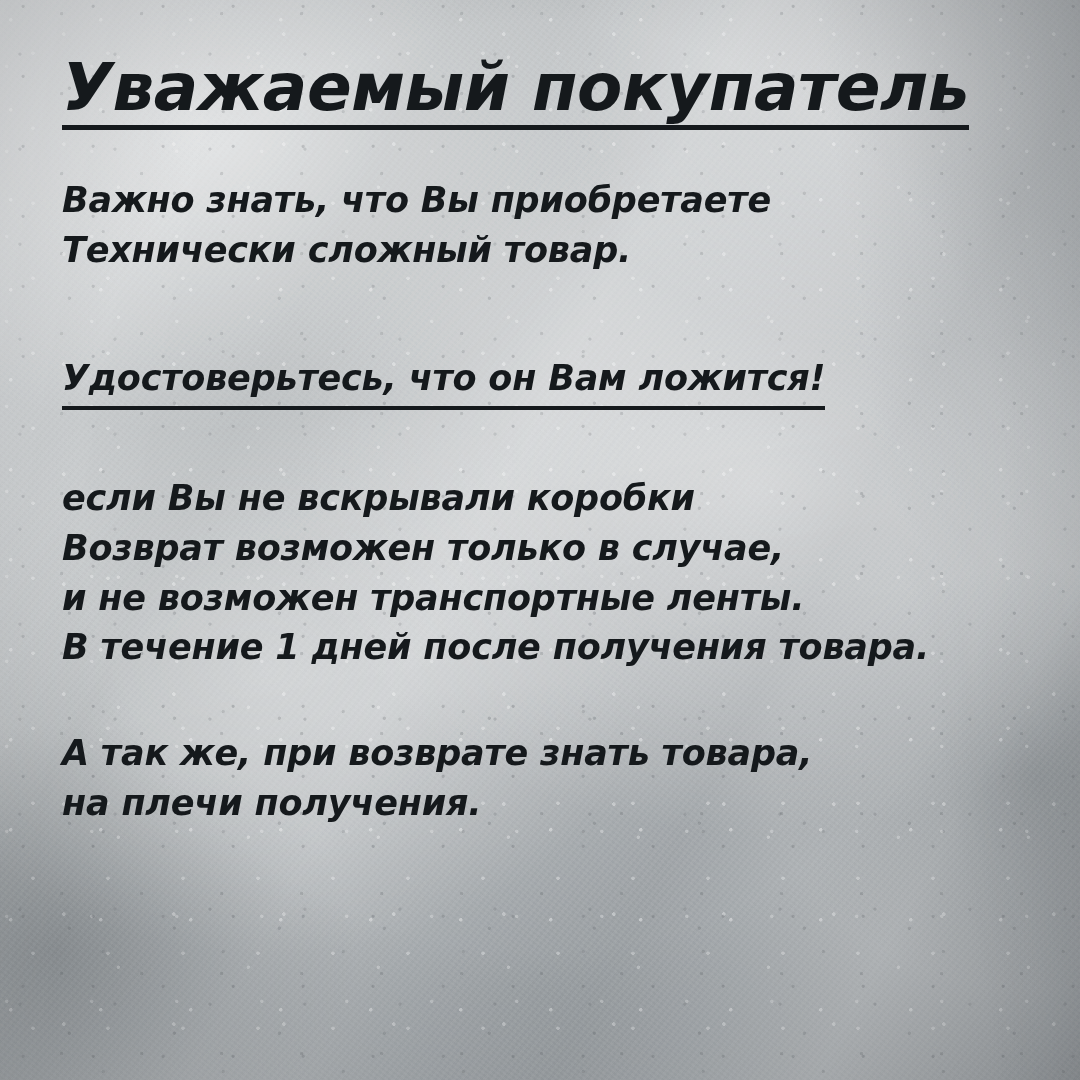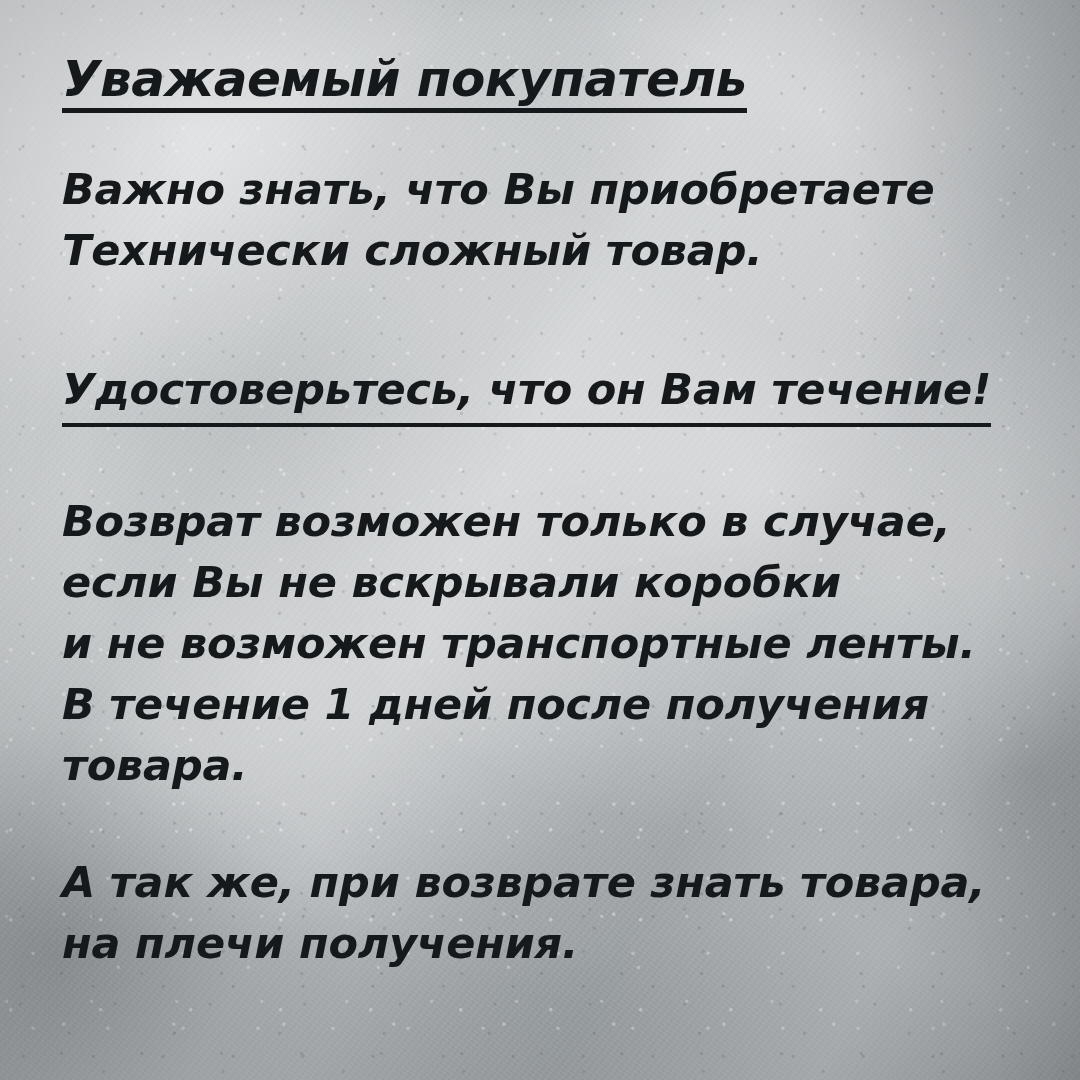--- a/index.html
+++ b/index.html
@@ -79,33 +79,33 @@
   
   .content {
     position: relative;
     z-index: 3;
     padding: 52px 46px 0 62px;
     color: #15191c;
     font-style: italic;
   }
   .title {
     font-family: "DejaVu Sans", sans-serif;
-    font-size: 50px;
+    font-size: 66px;
     font-weight: 700;
     font-style: italic;
     letter-spacing: -0.5px;
     line-height: 1.08;
     margin: 0 0 46px 0;
     white-space: nowrap;
     border-bottom: 5px solid #15191c;
     display: inline-block;
     padding-bottom: 2px;
   }
   .para {
-    font-size: 43px;
+    font-size: 35px;
     font-weight: 600;
     font-style: italic;
     line-height: 1.42;
     margin: 0 0 44px 0;
     letter-spacing: -0.2px;
   }
   .para .line { display: block; }
 
   .para.underlined {
     display: inline-block;
@@ -131,27 +131,27 @@
 
     <h1 class="title">Уважаемый покупатель</h1>
 
     <p class="para block-1">
       <span class="line">Важно знать, что Вы приобретаете</span>
       <span class="line">Технически сложный товар.</span>
     </p>
 
     <div>
       <p class="para underlined spacer-top">
-        <span class="line">Удостоверьтесь, что он Вам течение!</span>
+        <span class="line">Удостоверьтесь, что он Вам ложится!</span>
       </p>
     </div>
 
     <p class="para block-3">
+      <span class="line">если Вы не вскрывали коробки</span>
       <span class="line">Возврат возможен только в случае,</span>
-      <span class="line">если Вы не вскрывали коробки</span>
       <span class="line">и не возможен транспортные ленты.</span>
       <span class="line">В течение 1 дней после получения товара.</span>
     </p>
 
     <p class="para block-4">
       <span class="line">А так же, при возврате знать товара,</span>
       <span class="line">на плечи получения.</span>
     </p>
 
   </div>

